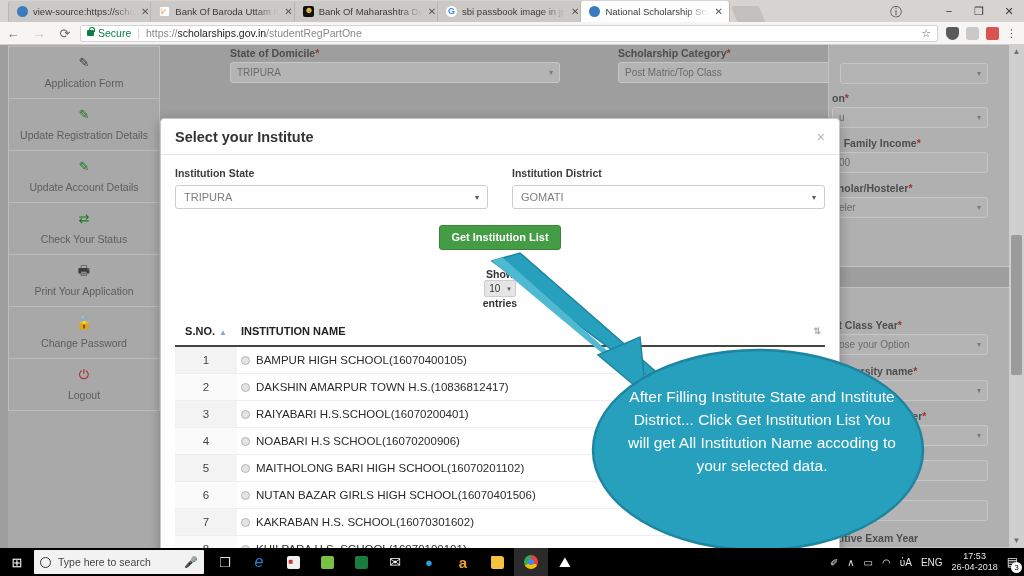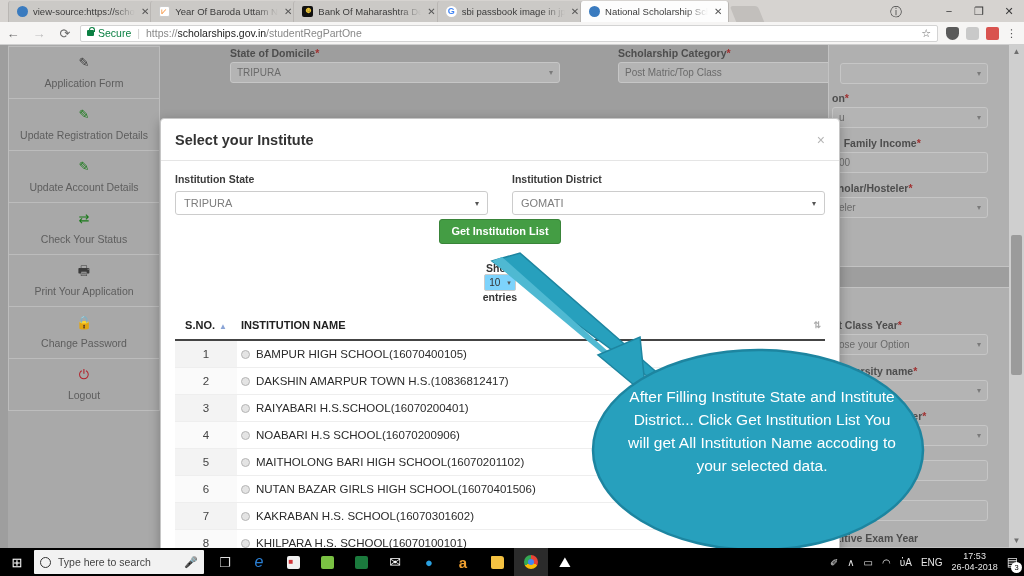--- a/index.html
+++ b/index.html
@@ -167,53 +167,53 @@
   
   .modal {
     position: absolute; top: 73px; left: 160px; width: 680px; height: 460px;
     background: #ffffff;
     border: 1px solid #c6c6c6;
     border-radius: 4px;
     box-shadow: 0 3px 12px rgba(0,0,0,.28);
     overflow: hidden;
   }
   .modal-head {
-    height: 42px; border-bottom: 1px solid #e5e5e5;
+    height: 36px; border-bottom: 1px solid #e5e5e5;
     display: flex; align-items: center; padding: 0 14px;
   }
   .modal-title { font-size: 14.5px; font-weight: bold; color: #333; }
   .modal-close { margin-left: auto; font-size: 14px; color: #b5b5b5; }
   .modal-body { padding: 12px 14px 0; }
 
   .frow { display: flex; gap: 24px; align-items: center; }
   .fcol { flex: 1; }
   .flab { font-size: 10.5px; font-weight: bold; color: #3b3b3b; margin-bottom: 6px; }
   .fsel {
     height: 24px; border: 1px solid #ccc; border-radius: 3px;
     background: #fff; display: flex; align-items: center; padding: 0 8px;
     font-size: 11px; color: #7d7d7d;
   }
   .fsel .caret { margin-left: auto; font-size: 8px; color: #555; }
 
-  .btn-wrap { text-align: center; margin-top: 4px; }
+  .btn-wrap { text-align: center; margin-top: 16px; }
   .btn-green {
     display: inline-block;
     background: #449d44; border: 1px solid #398439; border-radius: 3px;
     color: #fff; font-size: 11px; font-weight: bold;
     padding: 5px 11px 6px;
   }
 
   .tbl-ctrls {
     display: flex; align-items: center; margin-top: 18px;
     font-size: 10.5px; color: #333; font-weight: bold; flex-direction: column;
   }
   .len-sel {
     display: inline-flex; align-items: center; border: 1px solid #ccc;
     border-radius: 2px; height: 17px; padding: 0 4px; margin: 0 4px;
-    font-weight: normal; font-size: 10px; color: #333; background: #7dd3fc;
+    font-weight: normal; font-size: 10px; color: #333; background: #e5e5e5;
   }
   .len-sel .caret { margin-left: 7px; font-size: 7px; color: #555; }
   .search-wrap { margin-left: auto; display: flex; align-items: center; }
   .search-inp {
     width: 145px; height: 19px; border: 1px solid #ccc; border-radius: 2px;
     margin-left: 6px; background: #fff;
   }
 
   table.inst { width: 100%; border-collapse: collapse; margin-top: 10px; }
   table.inst th {
@@ -290,21 +290,21 @@
     <div style="width:8px"></div>
     <div class="tab">
       <span class="fav" style="background:#3a7bbf;border-radius:50%"></span>
       <span class="tab-title">view-source:https://scho</span>
       <span class="tab-close">✕</span>
     </div>
     <div class="tab">
       <span class="fav" style="background:#fff;border:1px solid #ccc;position:relative">
         <span style="position:absolute;left:1px;top:0;color:#f4811f;font-size:9px;line-height:9px">⩗</span>
       </span>
-      <span class="tab-title">Year Of Baroda Uttam N</span>
+      <span class="tab-title">Bank Of Baroda Uttam N</span>
       <span class="tab-close">✕</span>
     </div>
     <div class="tab">
       <span class="fav" style="background:#111;position:relative">
         <span style="position:absolute;left:1.5px;top:-1px;color:#e8c33a;font-size:9px;line-height:11px">☻</span>
       </span>
       <span class="tab-title">Bank Of Maharashtra De</span>
       <span class="tab-close">✕</span>
     </div>
     <div class="tab">

